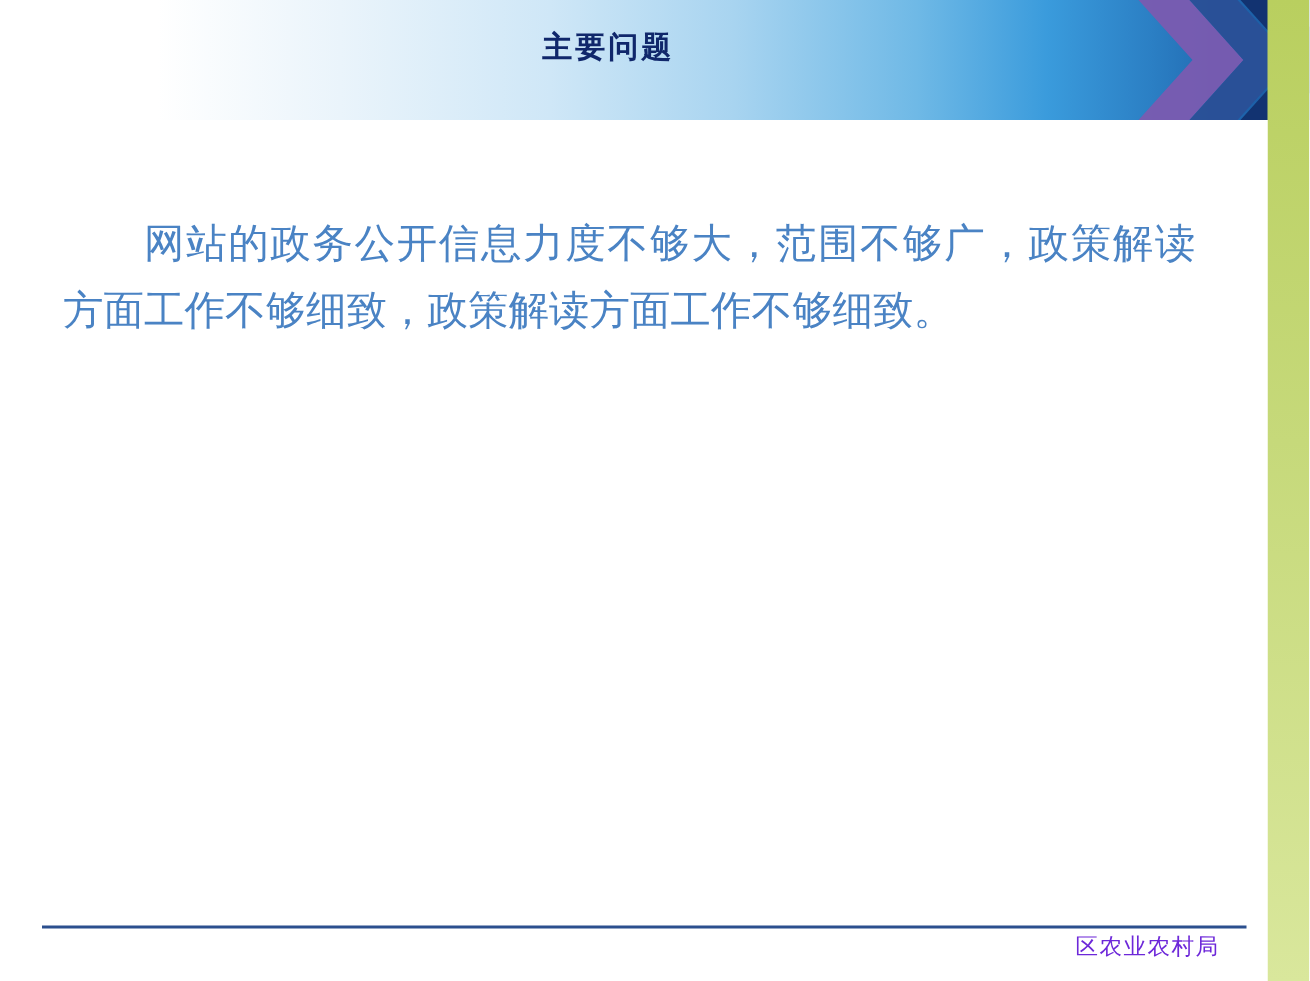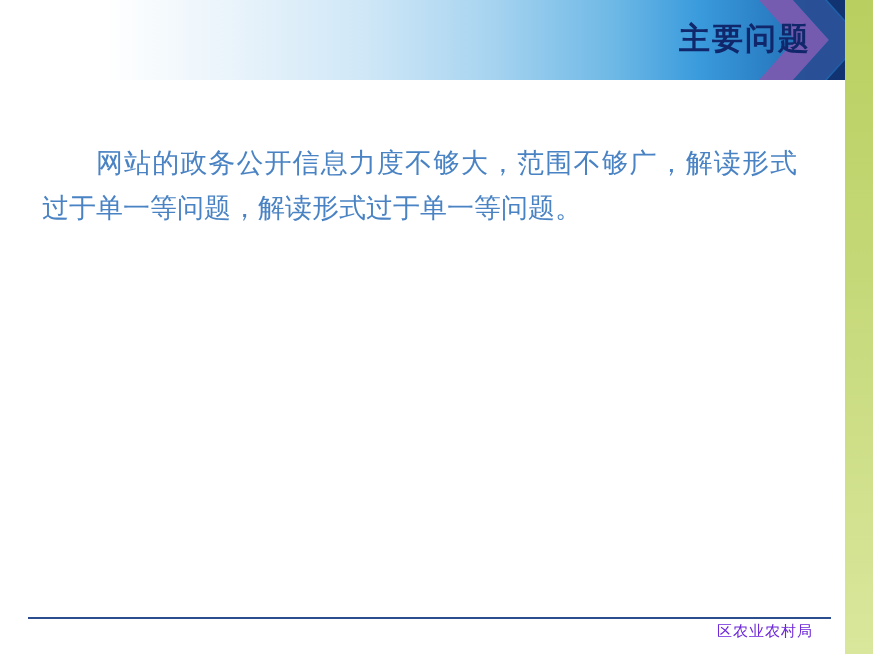--- a/index.html
+++ b/index.html
@@ -68,23 +68,23 @@
     width: 120px;
     height: 80px;
   }
 
   
   .slide-title {
     position: absolute;
     left: 0;
     top: 18px;
     width: 811px;
-    text-align: right;
+    text-align: center;
     font-family: "DejaVu Serif", "Liberation Serif", serif;
-    font-size: 31px;
+    font-size: 20px;
     font-weight: bold;
     color: #10276b;
     letter-spacing: 2px;
   }
 
   
   .body-area {
     position: absolute;
     left: 0;
     top: 90px;
@@ -141,19 +141,19 @@
       <path d="M74,0 L104,0 L120,18 L120,62 L104,80 L74,80 L110,40 Z" fill="#12306e" opacity="0.95"></path>
     </svg>
   </div>
 
   <div class="right-strip-green"></div>
   <div class="right-strip-white"></div>
 
   <div class="slide-title">主要问题</div>
 
   <div class="body-area">
-    <div class="body-text">网站的政务公开信息力度不够大，范围不够广，解读形式过于单一等问题，解读形式过于单一等问题。</div>
+    <div class="body-text">网站的政务公开信息力度不够大，范围不够广，政策解读方面工作不够细致，政策解读方面工作不够细致。</div>
   </div>
 
   <div class="bottom-rule"></div>
   <div class="footer-text">区农业农村局</div>
 
 </div>
 
 </body></html>

